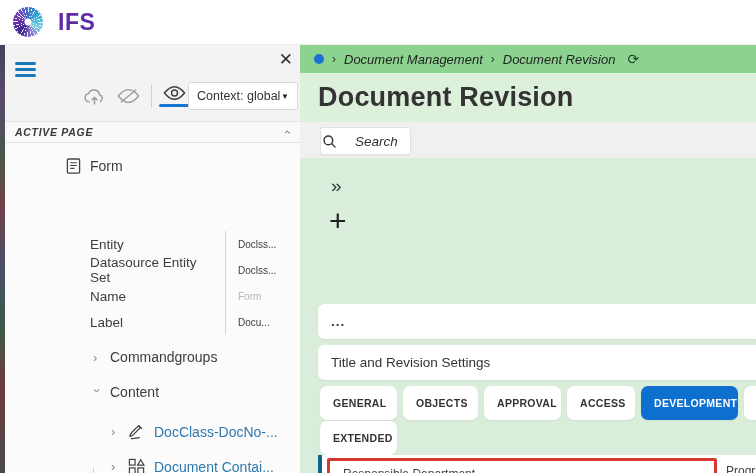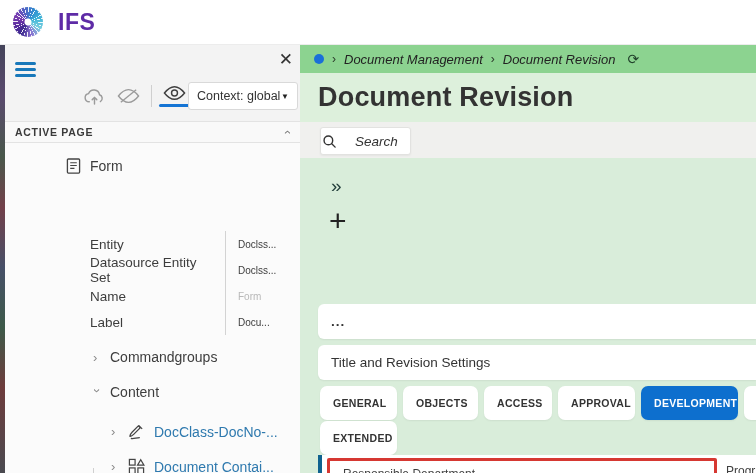--- a/index.html
+++ b/index.html
@@ -33,21 +33,21 @@
   .tool-ic { width:23px; height:18px; display:flex; align-items:center; justify-content:center; }
   .tool-sep { width:1px; height:22px; background:#cfcfcf; }
   .eye-active-wrap { position:relative; padding-bottom:6px; }
   .eye-underline { position:absolute; left:-4px; bottom:-2px; width:33px; height:3.5px; background:#1574d4; border-radius:2px; }
   .context-box { position:absolute; left:183px; top:37px; width:110px; height:28px; background:#fff; border:1px solid #d9d9d9; border-radius:3px;
     display:flex; align-items:center; justify-content:space-between; padding:0 8px; font-size:12.5px; color:#333; cursor:pointer; }
   .context-box .dd-arrow { font-size:8px; color:#222; }
 
   .section-header { position:absolute; left:0; top:76px; width:295px; height:22px; background:#f9f9f9;
     border-top:1px solid #e3e3e3; border-bottom:1px solid #e3e3e3; display:flex; align-items:center; justify-content:space-between;
-    padding:0 10px; font-size:10.5px; font-weight:700; letter-spacing:.7px; color:#3a3a3a; }
+    padding:0 10px; font-size:10.5px; font-weight:700; letter-spacing:.7px; color:#3a3a3a;font-style:italic; }
   .sec-caret { display:inline-block; transform:rotate(-90deg); color:#777; font-size:12px; font-weight:400; }
 
   .tree { position:absolute; left:0; top:98px; width:295px; height:330px; background:#fbfbfb; font-size:13.5px; color:#3d3d3d; }
   .tree-row { position:absolute; display:flex; align-items:center; gap:9px; }
   .chev { color:#8a8a8a; font-size:13px; width:8px; display:inline-block; }
   .chev.down { transform:rotate(90deg); }
   .prop-divider { position:absolute; left:220px; top:88px; width:1px; height:104px; background:#d3d3d3; }
   .prop-row { position:absolute; left:85px; width:200px; height:26px; display:flex; align-items:center; }
   .prop-label { width:130px; font-size:13.5px; color:#3d3d3d; }
   .prop-value { position:absolute; left:148px; font-size:10px; color:#3d3d3d; }
@@ -255,22 +255,22 @@
         <span>...</span>
       </div>
 
       <div class="card title-card">
         <span>Title and Revision Settings</span>
       </div>
 
       <div class="tabs-row r1">
         <div class="tab" style="width:77px">GENERAL</div>
         <div class="tab" style="width:75px">OBJECTS</div>
+        <div class="tab" style="width:77px">APPROVAL</div>
         <div class="tab" style="width:68px">ACCESS</div>
-        <div class="tab" style="width:77px">APPROVAL</div>
         <div class="tab selected" style="width:97px">DEVELOPMENT</div>
         <div class="tab" style="width:60px">FI</div>
       </div>
       <div class="tabs-row r2">
         <div class="tab" style="width:77px">EXTENDED</div>
       </div>
 
       <div class="detail-panel">
         <div class="detail-accent"></div>
         <div class="highlight-box">

